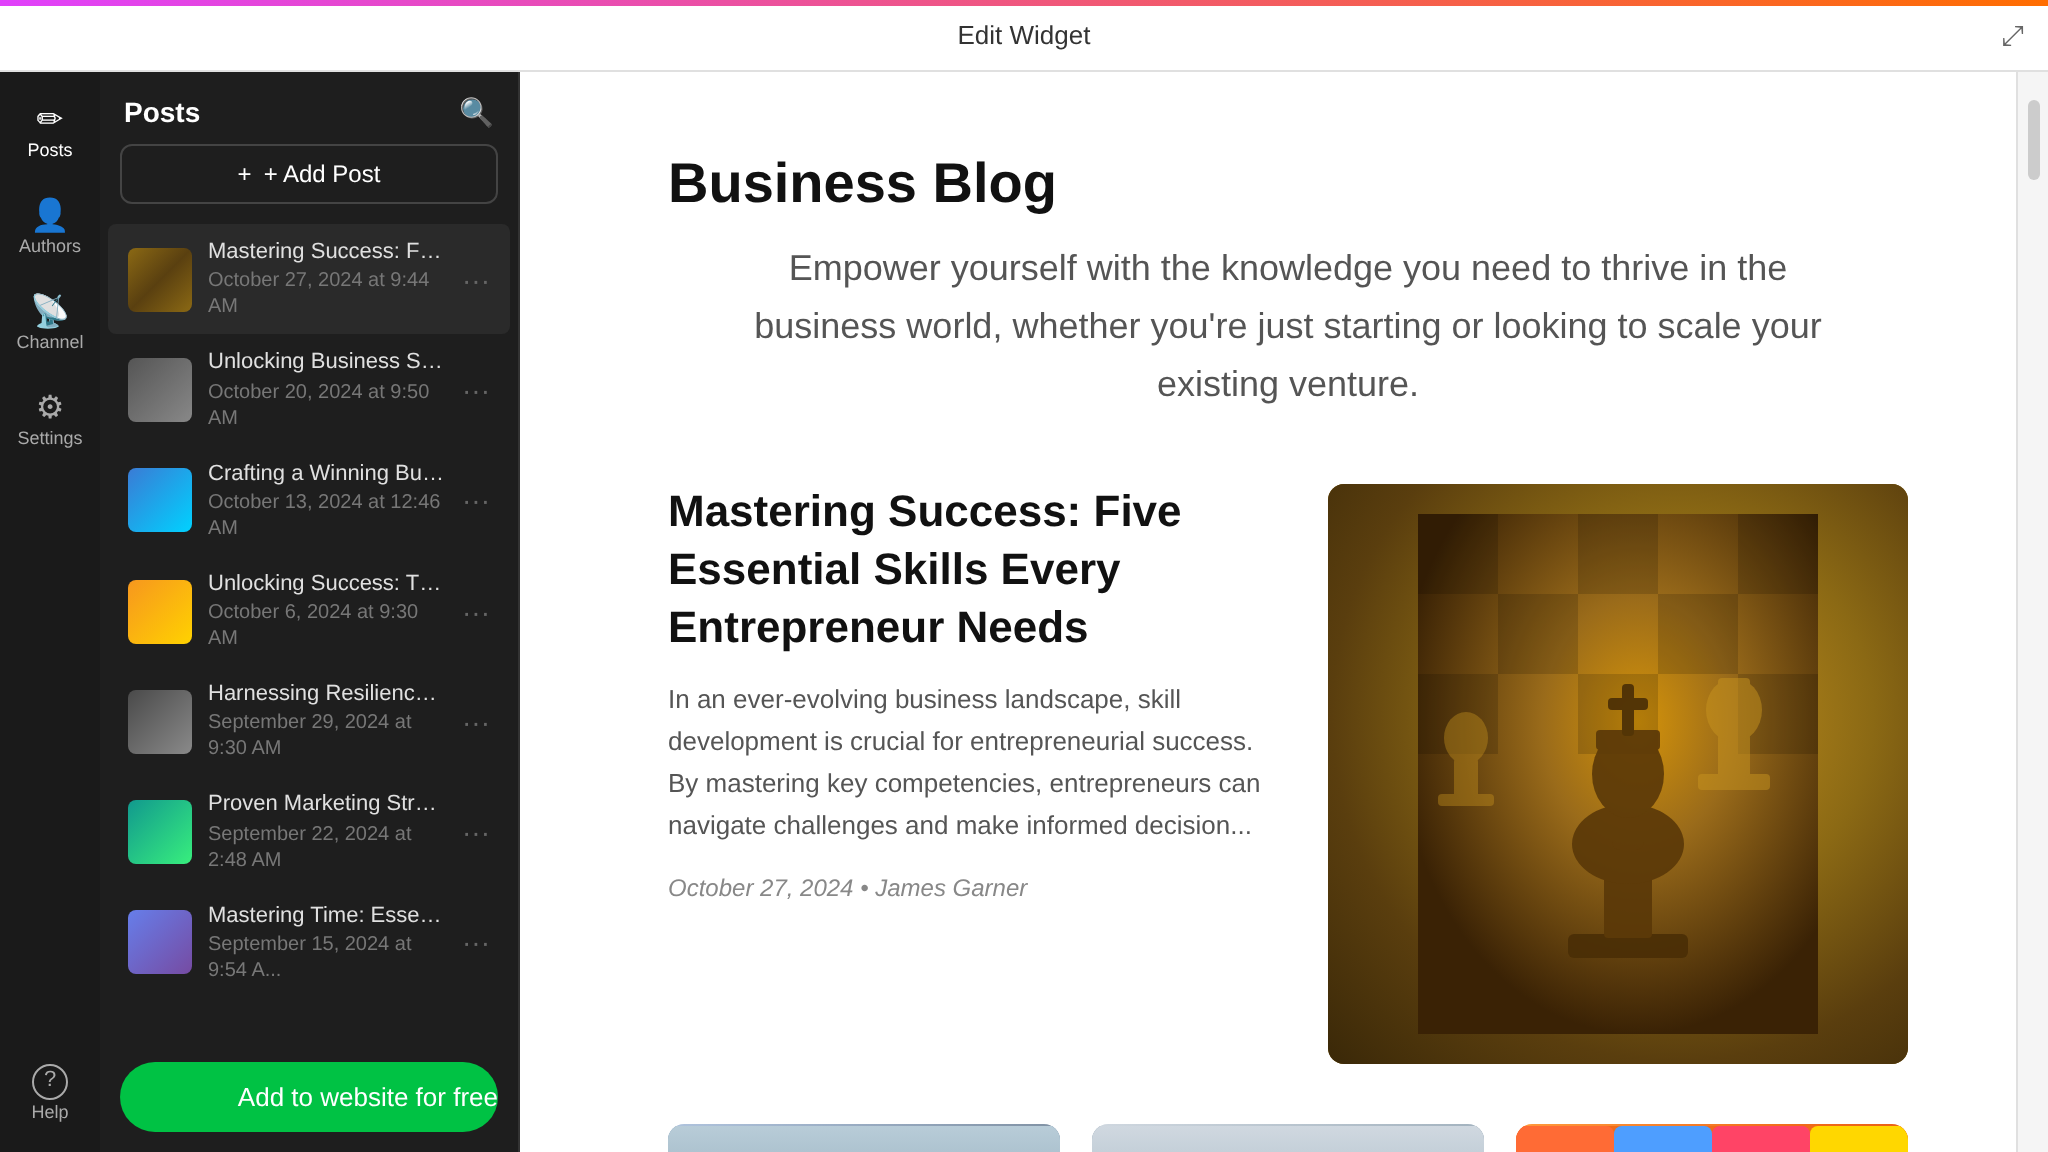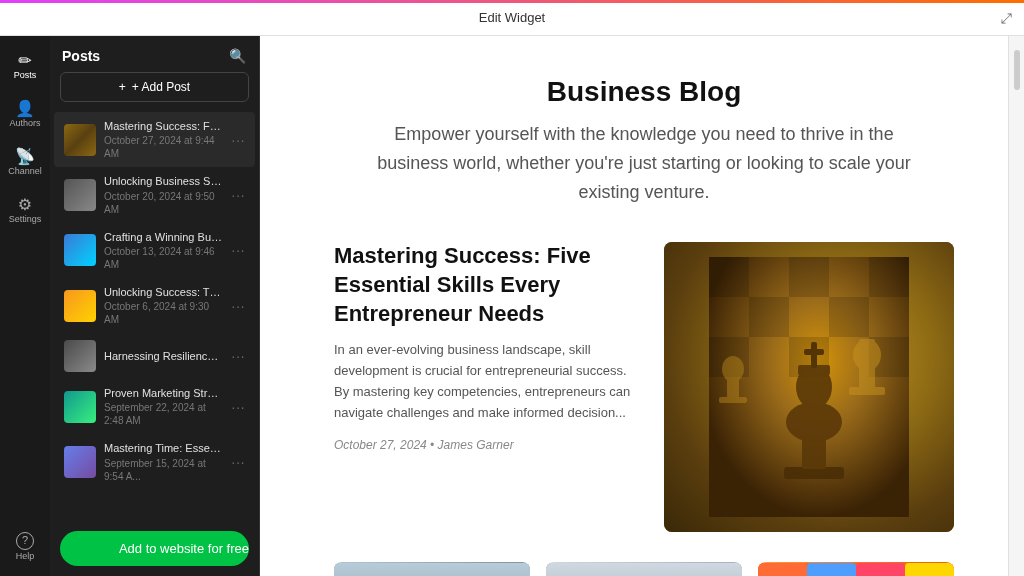--- a/index.html
+++ b/index.html
@@ -233,21 +233,20 @@
     .blog-content {
       max-width: 680px;
       margin: 0 auto;
       padding: 40px 20px 40px 40px;
     }
 
     .blog-title {
       font-size: 28px;
       font-weight: 700;
       color: #111;
-      text-align: center;
       margin-bottom: 12px;
     }
     .blog-subtitle {
       font-size: 18px;
       color: #555;
       text-align: center;
       line-height: 1.6;
       margin-bottom: 36px;
       max-width: 560px;
       margin-left: auto;
@@ -400,36 +399,37 @@
       <div class="post-info">
         <div class="post-name">Unlocking Business Succes...</div>
         <div class="post-date">October 20, 2024 at 9:50 AM</div>
       </div>
       <span class="post-menu">···</span>
     </div>
         <div class="post-item">
       <div class="post-thumb post-thumb-chart"></div>
       <div class="post-info">
         <div class="post-name">Crafting a Winning Busines...</div>
-        <div class="post-date">October 13, 2024 at 9:46 AM</div>
+        <div class="post-date">October 13, 2024 at 12:46 AM</div>
       </div>
       <span class="post-menu">···</span>
     </div>
         <div class="post-item">
       <div class="post-thumb post-thumb-key"></div>
       <div class="post-info">
         <div class="post-name">Unlocking Success: The Art ...</div>
         <div class="post-date">October 6, 2024 at 9:30 AM</div>
       </div>
       <span class="post-menu">···</span>
     </div>
         <div class="post-item">
       <div class="post-thumb post-thumb-mountain"></div>
       <div class="post-info">
         <div class="post-name">Harnessing Resilience: Stayi...</div>
+        <div class="post-date">September 29, 2024 at 9:30 AM</div>
       </div>
       <span class="post-menu">···</span>
     </div>
         <div class="post-item">
       <div class="post-thumb post-thumb-marketing"></div>
       <div class="post-info">
         <div class="post-name">Proven Marketing Strategie...</div>
         <div class="post-date">September 22, 2024 at 2:48 AM</div>
       </div>
       <span class="post-menu">···</span>

